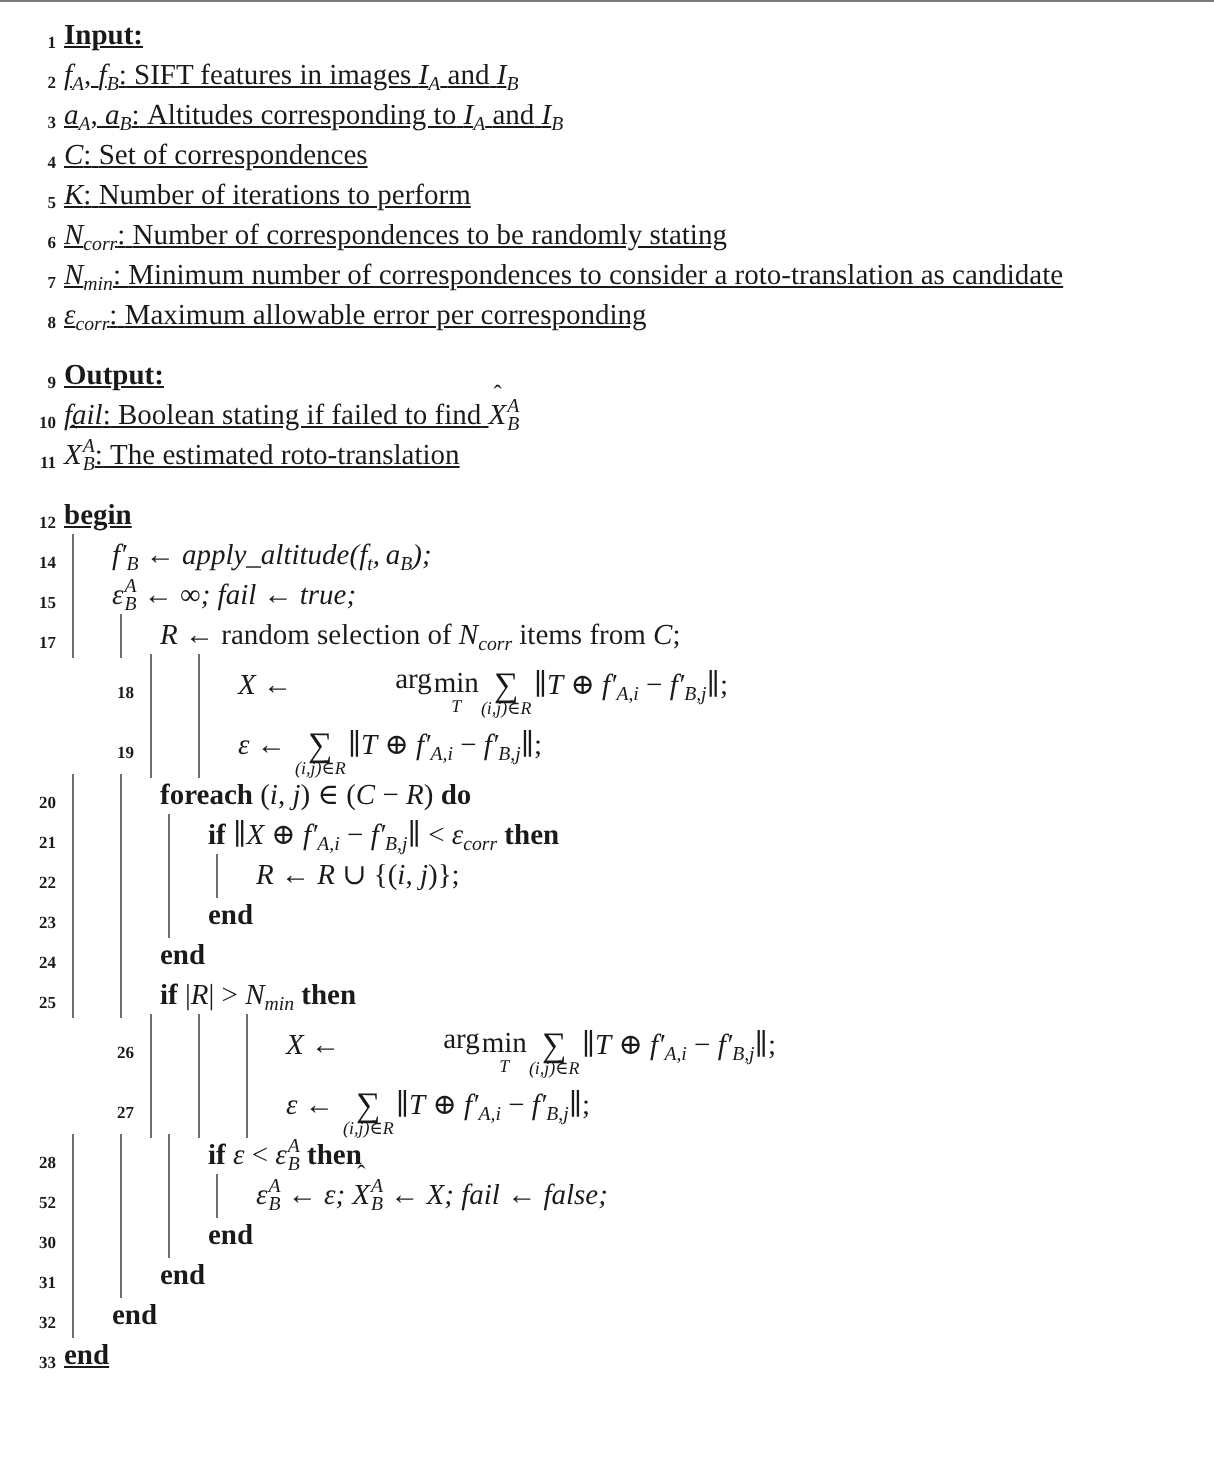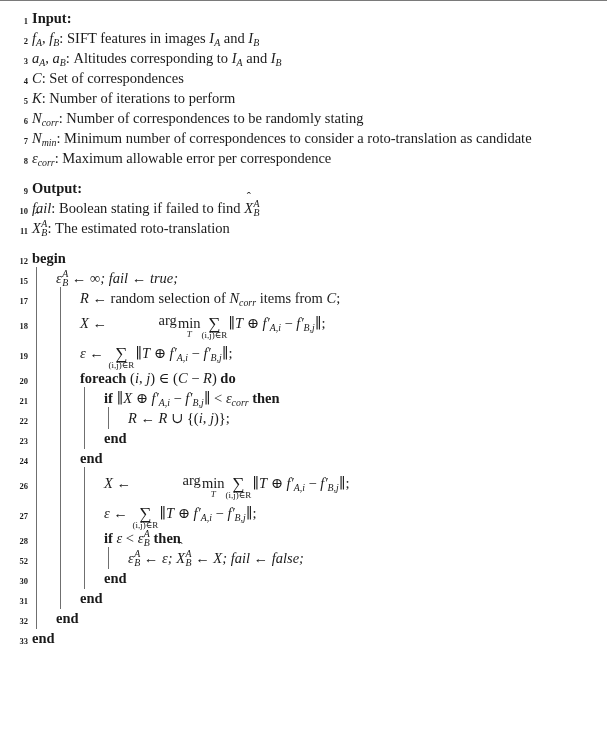--- a/index.html
+++ b/index.html
@@ -24,21 +24,21 @@
     padding-top: 7px;
   }
 
   .alg-line {
     position: relative;
     display: flex;
     align-items: flex-start;
     min-height: 20px;
     line-height: 20px;
   }
-  .alg-line.tall { min-height: 30px; line-height: 30px; }
+  .alg-line.tall { min-height: 30px; line-height: 30px; padding-left: 39px; }
   .alg-line.gap  { height: 10px; min-height: 10px; }
 
   
   .lno {
     width: 32px;
     flex: 0 0 32px;
     text-align: right;
     font-size: 8.5px;
     font-family: "Liberation Serif", serif;
     font-weight: 700;
@@ -71,21 +71,21 @@
     top: -1px;
     bottom: -1px;
     width: 1px;
     background: #6f6f6f;
   }
   .g1 { left: 4px; }
   .g2 { left: 28px; }
   .g3 { left: 52px; }
   .g4 { left: 76px; }
 
-  .ind0 { padding-left: 0px; }
+  .ind0 { padding-left: 0px; text-decoration: underline; }
   .ind1 { padding-left: 24px; }
   .ind2 { padding-left: 48px; }
   .ind3 { padding-left: 72px; }
   .ind4 { padding-left: 96px; }
 
   .kw { font-weight: 700; }
   .it { font-style: italic; }
 
   
   .m      { font-style: italic; }
@@ -132,20 +132,21 @@
     position: relative;
     top: 0.18em;
   }
   .oplim > .op {
     display: block;
     font-style: normal;
   }
   .oplim > .lim {
     display: block;
     font-size: 0.62em;
+    font-style: italic;
     margin-top: -0.06em;
     text-align: center;
   }
   .sumop > .op { font-size: 1.18em; }
   .argmin {
     display: inline-block;
     vertical-align: middle;
     position: relative;
     top: 0.18em;
     text-align: center;
@@ -207,21 +208,21 @@
   <div class="alg-line">
     <div class="lno">7</div>
     <div class="code ind0">
       <span class="m">N<sub>min</sub></span><span class="up">:</span>&nbsp;<span class="up">Minimum number of correspondences to consider a roto-translation as candidate</span>
     </div>
   </div>
 
   <div class="alg-line">
     <div class="lno">8</div>
     <div class="code ind0">
-      <span class="m">ε</span><sub>corr</sub><span class="up">:</span>&nbsp;<span class="up">Maximum allowable error per correspondence</span>
+      <span class="m">ε</span><sub>corr</sub><span class="up">:</span>&nbsp;<span class="up">Maximum allowable error per corresponding</span>
     </div>
   </div>
 
   <div class="alg-line gap"></div>
 
   <div class="alg-line">
     <div class="lno">9</div>
     <div class="code ind0">
       <span class="kw">Output:</span>
     </div>
@@ -244,20 +245,29 @@
   <div class="alg-line gap"></div>
 
   <div class="alg-line">
     <div class="lno">12</div>
     <div class="code ind0">
       <span class="kw">begin</span>
     </div>
   </div>
 
 
+  <div class="alg-line">
+    <div class="lno">14</div>
+    <div class="code ind1">
+      <span class="guides">
+          <span class="guide g1"></span>
+        </span>
+      <span class="m">f′<sub>B</sub></span>&nbsp;<span class="up">←</span>&nbsp;<span class="it">apply_altitude</span><span class="it">(</span><span class="m">f<sub>t</sub></span><span class="it">, </span><span class="m">a<sub>B</sub></span><span class="it">);</span>
+    </div>
+  </div>
 
   <div class="alg-line">
     <div class="lno">15</div>
     <div class="code ind1">
       <span class="guides">
           <span class="guide g1"></span>
         </span>
       <span class="nb"><span class="m">ε</span><span class="subsup"><span class="s-top">A</span><span class="s-bot">B</span></span></span>&nbsp;<span class="up">←</span>&nbsp;<span class="up">∞</span><span class="it">;</span>&nbsp;<span class="it">fail</span>&nbsp;<span class="up">←</span>&nbsp;<span class="it">true</span><span class="it">;</span>
     </div>
   </div>
@@ -348,20 +358,30 @@
     <div class="lno">24</div>
     <div class="code ind2">
       <span class="guides">
           <span class="guide g1"></span>
           <span class="guide g2"></span>
         </span>
       <span class="kw">end</span>
     </div>
   </div>
 
+  <div class="alg-line">
+    <div class="lno">25</div>
+    <div class="code ind2">
+      <span class="guides">
+          <span class="guide g1"></span>
+          <span class="guide g2"></span>
+        </span>
+      <span class="kw">if</span>&nbsp;<span class="up">|</span><span class="m">R</span><span class="up">|</span>&nbsp;<span class="up">&gt;</span>&nbsp;<span class="m">N<sub>min</sub></span>&nbsp;<span class="kw">then</span>
+    </div>
+  </div>
 
   <div class="alg-line tall">
     <div class="lno">26</div>
     <div class="code ind3">
       <span class="guides">
           <span class="guide g1"></span>
           <span class="guide g2"></span>
           <span class="guide g3"></span>
         </span>
       <span class="m">X</span>&nbsp;<span class="up">←</span>&nbsp;<span class="argword">arg</span><span class="argmin"><span class="am-top">min</span><span class="am-bot">T</span></span><span class="oplim sumop"><span class="op">∑</span><span class="lim">(i,j)∈R</span></span><span class="up">∥</span><span class="m">T</span>&nbsp;<span class="up">⊕</span>&nbsp;<span class="m">f′<sub>A,i</sub></span>&nbsp;<span class="up">−</span>&nbsp;<span class="m">f′<sub>B,j</sub></span><span class="up">∥;</span>

